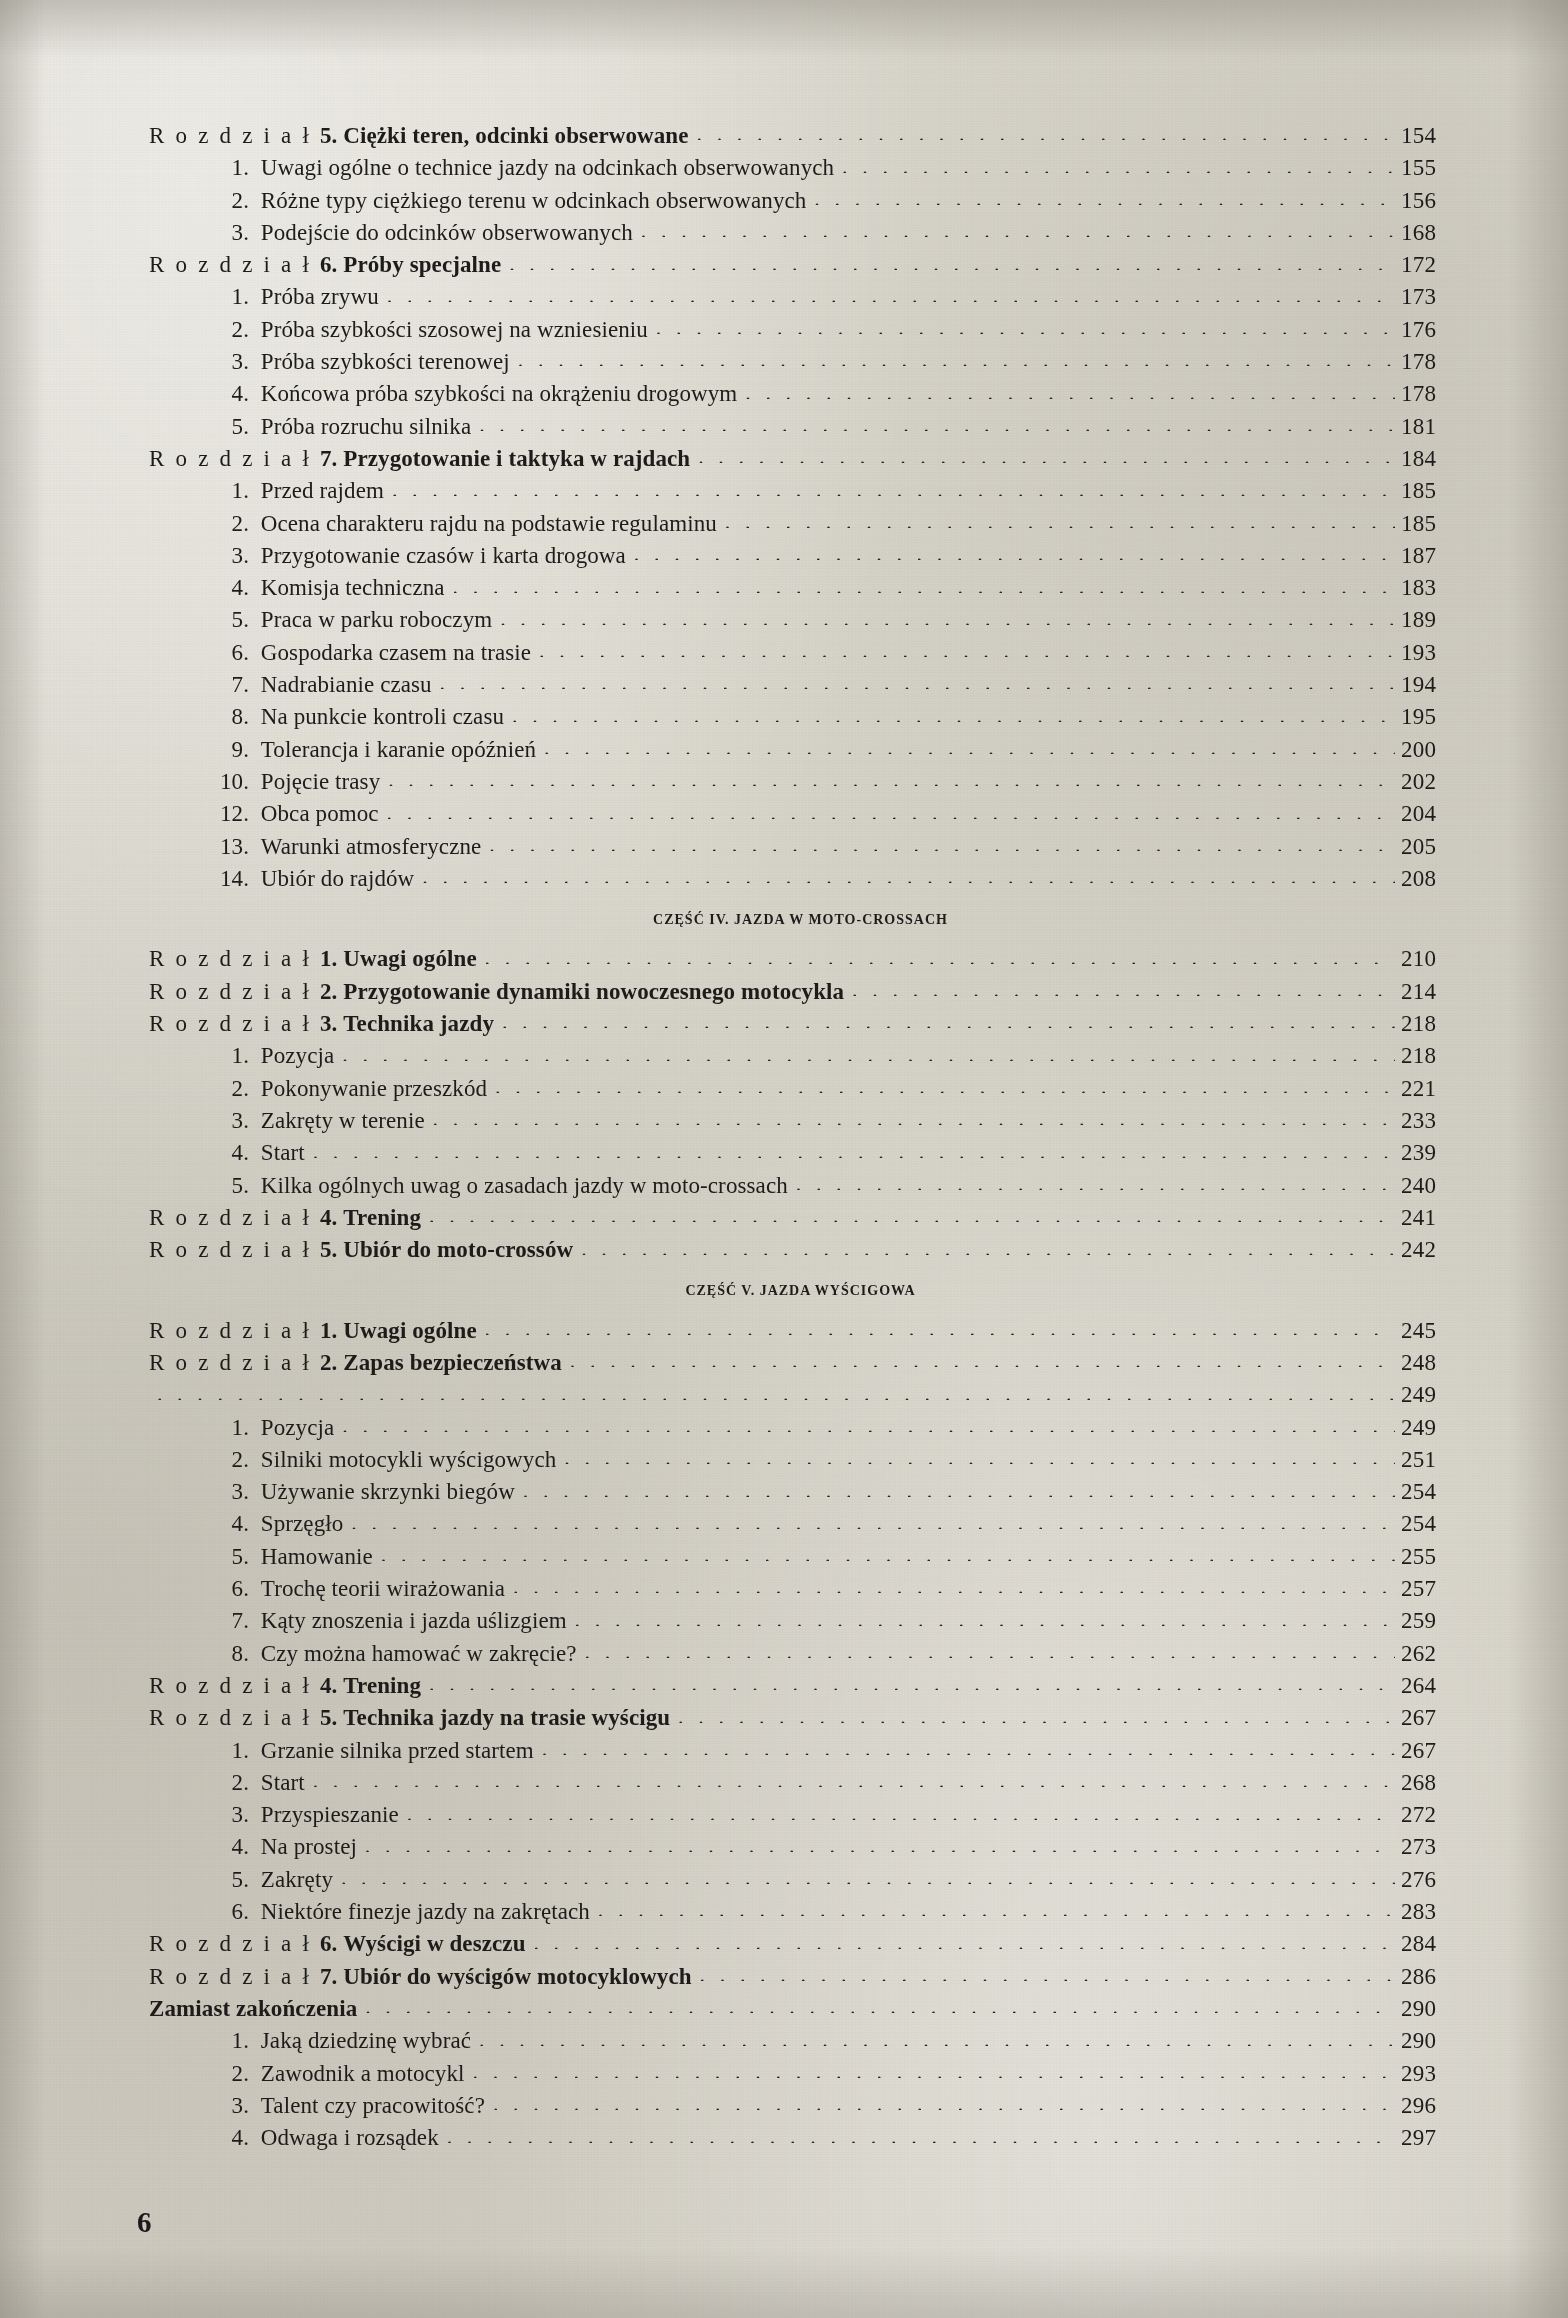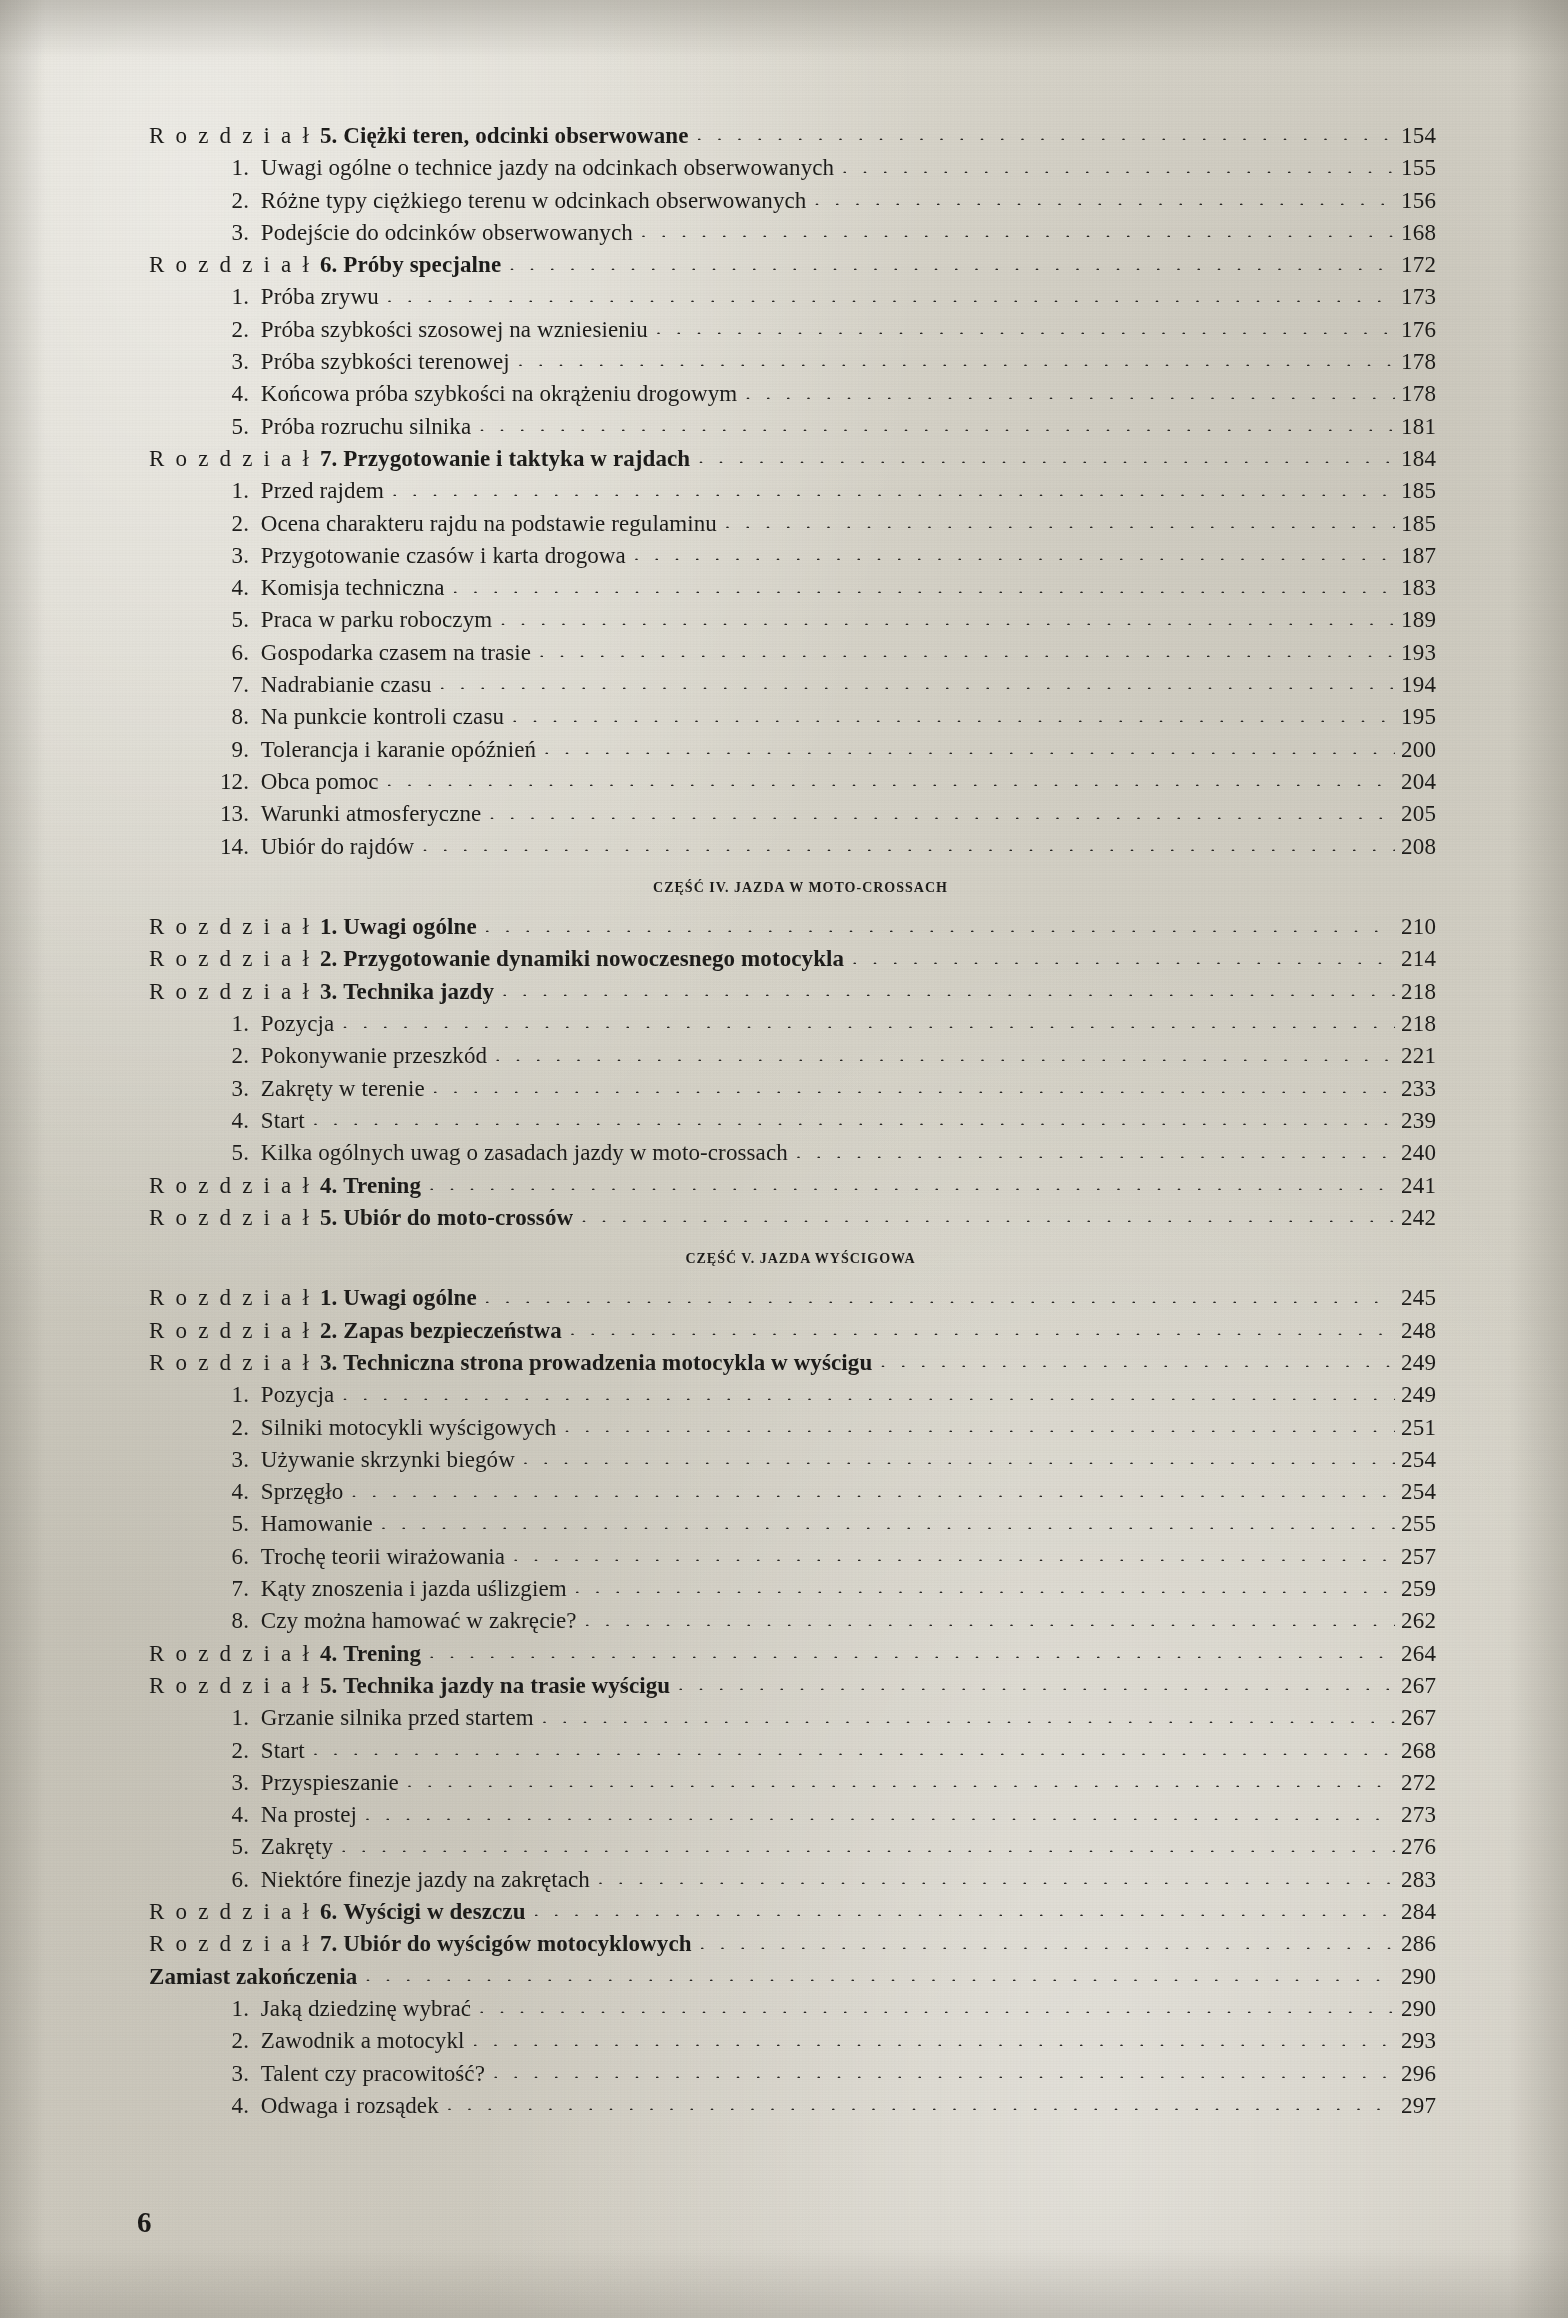--- a/index.html
+++ b/index.html
@@ -318,20 +318,28 @@
       <div class="row sub indent-1">
         <span class="lbl">
           <span class="idx">9.</span>
           <span>Tolerancja i karanie opóźnień</span>
         </span>
         <span class="leader"></span>
         <span class="pg">200</span>
       </div>
       <div class="row sub indent-1">
         <span class="lbl">
+          <span class="idx">10.</span>
+          <span>Pojęcie trasy</span>
+        </span>
+        <span class="leader"></span>
+        <span class="pg">202</span>
+      </div>
+      <div class="row sub indent-1">
+        <span class="lbl">
           <span class="idx">12.</span>
           <span>Obca pomoc</span>
         </span>
         <span class="leader"></span>
         <span class="pg">204</span>
       </div>
       <div class="row sub indent-1">
         <span class="lbl">
           <span class="idx">13.</span>
           <span>Warunki atmosferyczne</span>
@@ -418,21 +426,20 @@
         <span class="lbl"><span class="rz">R o z d z i a ł </span><span class="num">1.</span> <span class="title">Uwagi ogólne</span></span>
         <span class="leader"></span>
         <span class="pg">245</span>
       </div>
       <div class="row chapter">
         <span class="lbl"><span class="rz">R o z d z i a ł </span><span class="num">2.</span> <span class="title">Zapas bezpieczeństwa</span></span>
         <span class="leader"></span>
         <span class="pg">248</span>
       </div>
       <div class="row chapter">
-        <span class="lbl"><span class="rz">R o z d z i a ł </span><span class="num">3.</span> <span class="title">Techniczna strona prowadzenia motocykla w wyścigu</span></span>
         <span class="leader"></span>
         <span class="pg">249</span>
       </div>
       <div class="row sub indent-1">
         <span class="lbl">
           <span class="idx">1.</span>
           <span>Pozycja</span>
         </span>
         <span class="leader"></span>
         <span class="pg">249</span>

